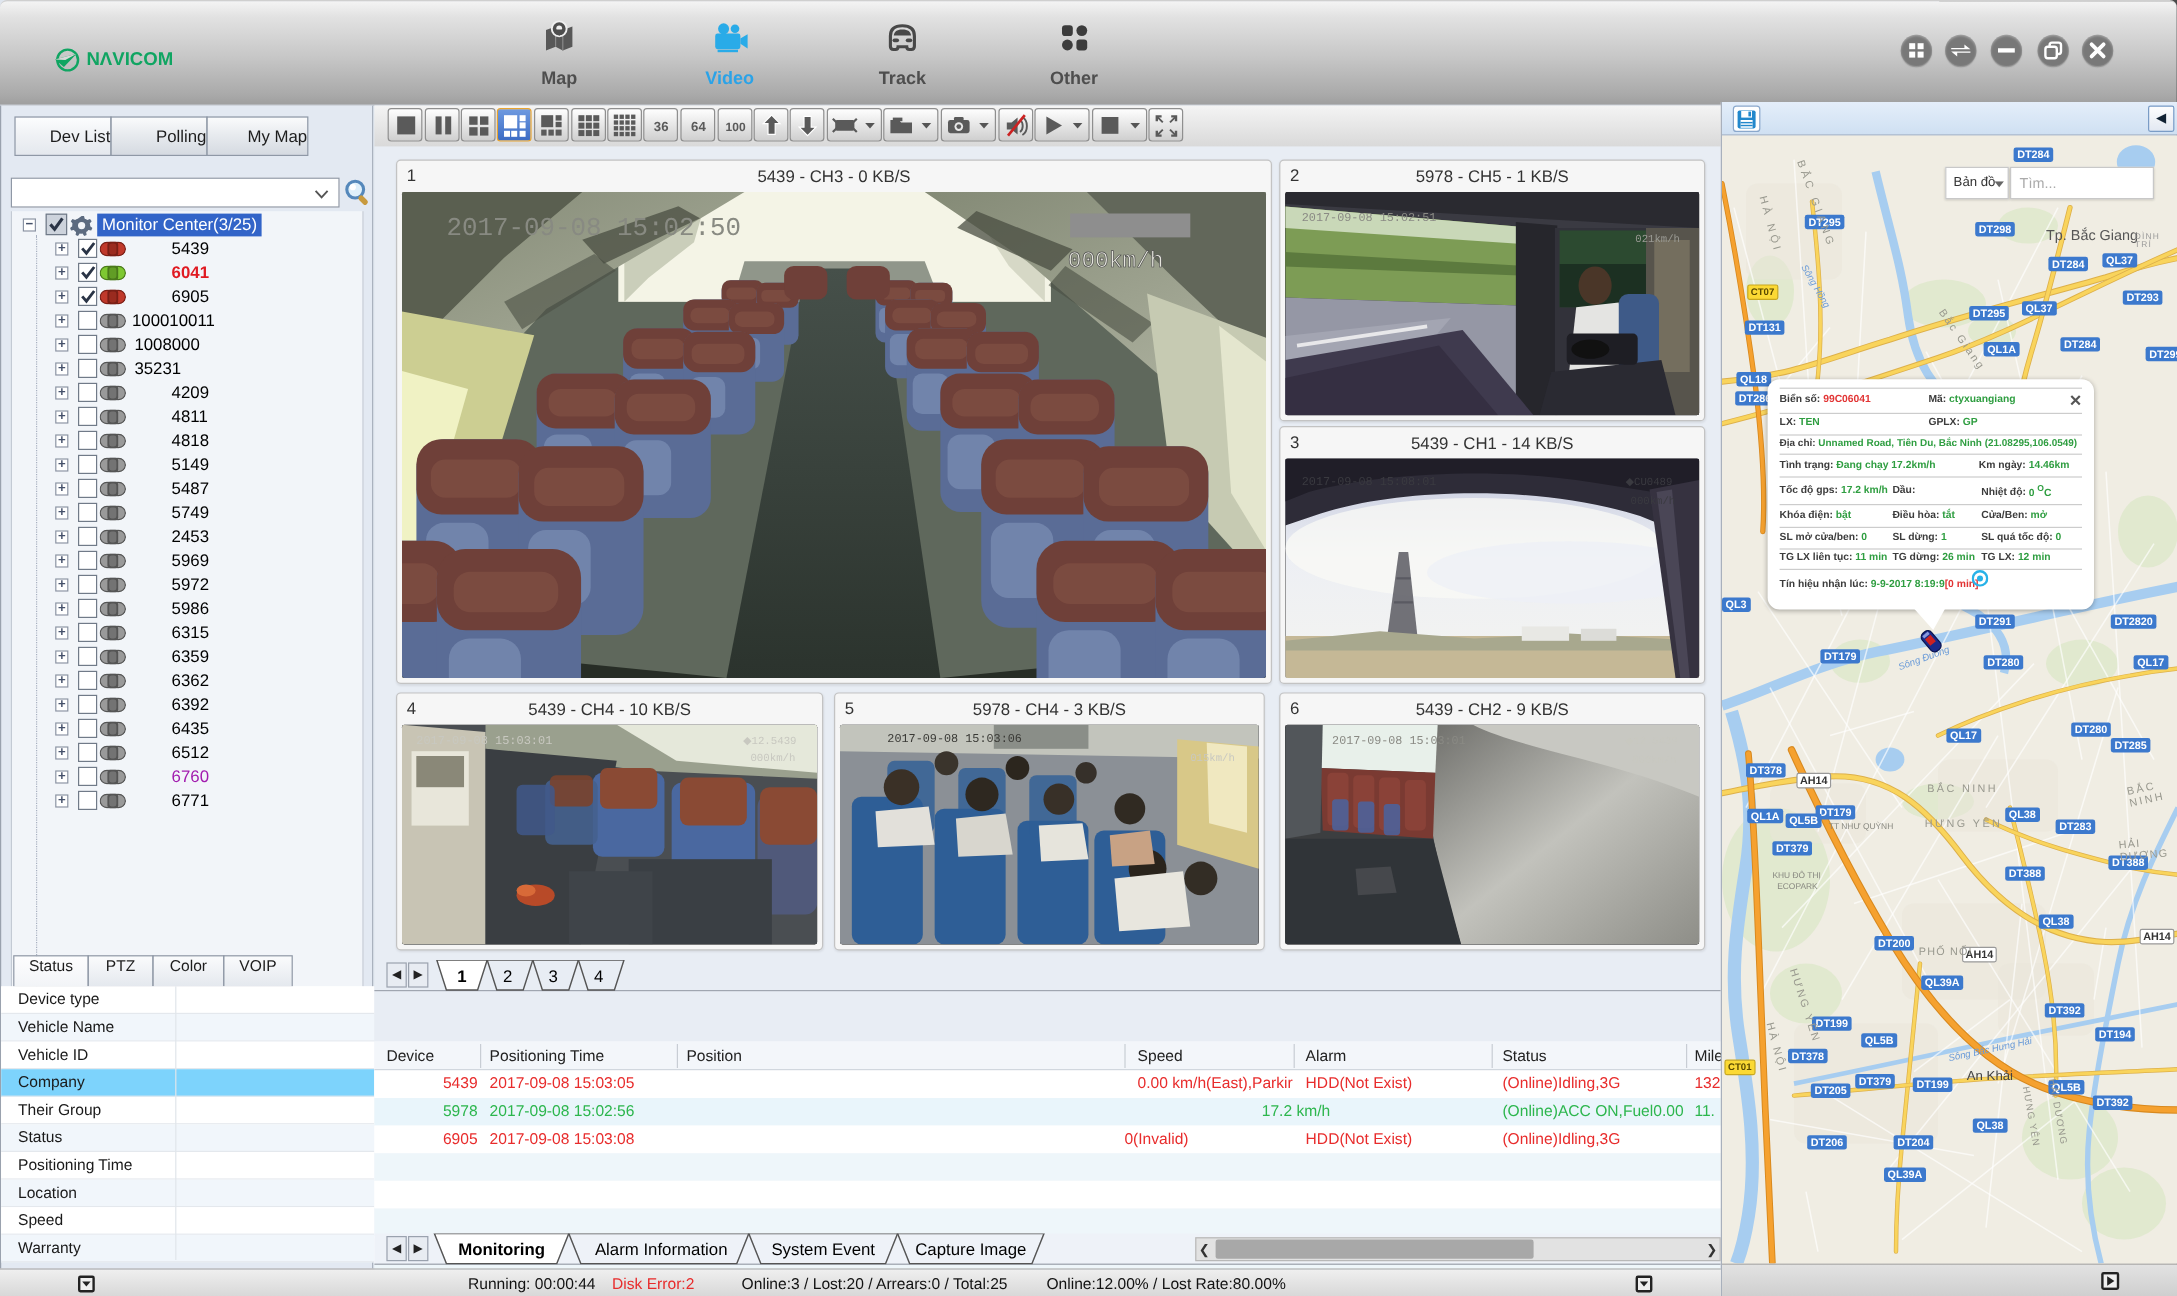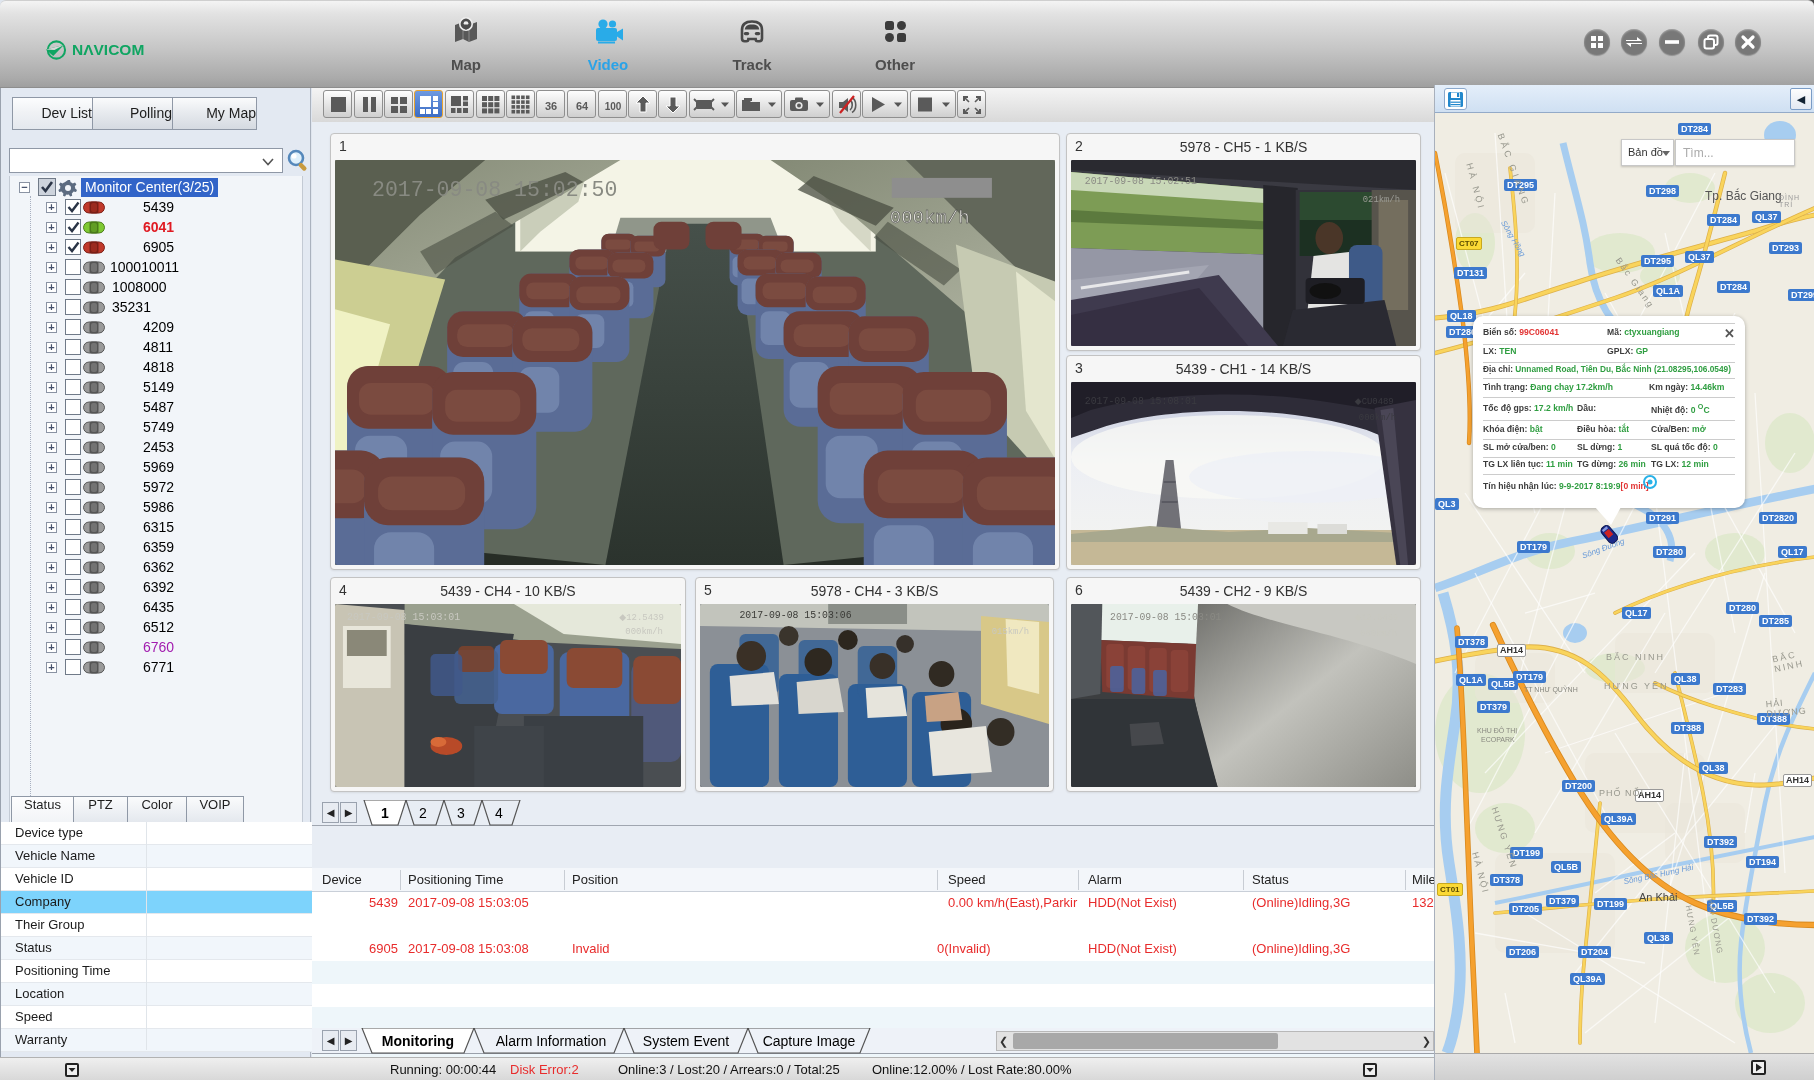--- a/index.html
+++ b/index.html
@@ -557,20 +557,21 @@
           </svg></div>
 <div class="tbtn" style="left:645px;width:29px;"><svg width="28" height="27" viewBox="0 0 28 27">
             <g stroke="#5a5a5a" stroke-width="2" fill="none">
               <path d="M6 10 L6 6 L10 6 M18 6 L22 6 L22 10 M22 18 L22 22 L18 22 M10 22 L6 22 L6 18"></path>
               <path d="M6 6 L11 11 M22 6 L17 11 M22 22 L17 17 M6 22 L11 17" stroke-width="1.6"></path>
             </g>
           </svg></div>
 </div>
 <div class="tile" style="left:18px;top:45px;width:730px;height:437px">
 <div class="tnum">1</div>
+        <div class="ttitle">5439 - CH3 - 0 KB/S</div>
 <div class="tvid" id="v1">
           <svg viewBox="0 0 719 407" preserveAspectRatio="none">
 <defs>
 <linearGradient id="aisle" x1="0" y1="0" x2="0" y2="1">
                 <stop offset="0" stop-color="#46504a"></stop>
                 <stop offset="1" stop-color="#2b332d"></stop>
               </linearGradient>
 <linearGradient id="ceilL" x1="0" y1="0" x2="0.5" y2="1">
                 <stop offset="0" stop-color="#848a76"></stop>
                 <stop offset="1" stop-color="#b4b8a6"></stop>
@@ -905,24 +906,32 @@
 <div style="position:absolute;left:1093px;top:2px;width:1px;height:20px;background:#c8cdd4"></div>
 <div class="tr" style="top:24px;background:#fff;color:#e82c2c">
 <div class="td" style="left:10px;width:76px;text-align:right">5439</div>
 <div class="td" style="left:96px;width:160px">2017-09-08 15:03:05</div>
 <div class="td" style="left:260px;width:370px"></div>
 <div class="td" style="left:636px;width:142px;text-align:left;overflow:hidden">0.00 km/h(East),Parkir</div>
 <div class="td" style="left:776px;width:160px">HDD(Not Exist)</div>
 <div class="td" style="left:940px;width:158px">(Online)Idling,3G</div>
 <div class="td" style="left:1100px;width:22px">132</div>
 </div>
+<div class="tr" style="top:47px;background:#e9f5fb;color:#2cb64d">
+<div class="td" style="left:10px;width:76px;text-align:right">5978</div>
+<div class="td" style="left:96px;width:160px">2017-09-08 15:02:56</div>
+<div class="td" style="left:260px;width:370px"></div>
+<div class="td" style="left:688px;width:160px;text-align:center">17.2 km/h</div>
+<div class="td" style="left:776px;width:160px"></div>
+<div class="td" style="left:940px;width:158px">(Online)ACC ON,Fuel0.00</div>
+<div class="td" style="left:1100px;width:22px">11.</div>
+</div>
 <div class="tr" style="top:70px;background:#fff;color:#e82c2c">
 <div class="td" style="left:10px;width:76px;text-align:right">6905</div>
 <div class="td" style="left:96px;width:160px">2017-09-08 15:03:08</div>
-<div class="td" style="left:260px;width:370px">Invalid</div>
 <div class="td" style="left:625px;width:140px;text-align:left">0(Invalid)</div>
 <div class="td" style="left:776px;width:160px">HDD(Not Exist)</div>
 <div class="td" style="left:940px;width:158px">(Online)Idling,3G</div>
 <div class="td" style="left:1100px;width:22px"></div>
 </div>
 
 <div class="tr" style="top:93px;background:#eef6fa"></div>
         <div class="tr" style="top:116px;background:#fff"></div>
         <div class="tr" style="top:139px;background:#eef6fa"></div>
         <div class="tr" style="top:162px;background:#fff"></div>

